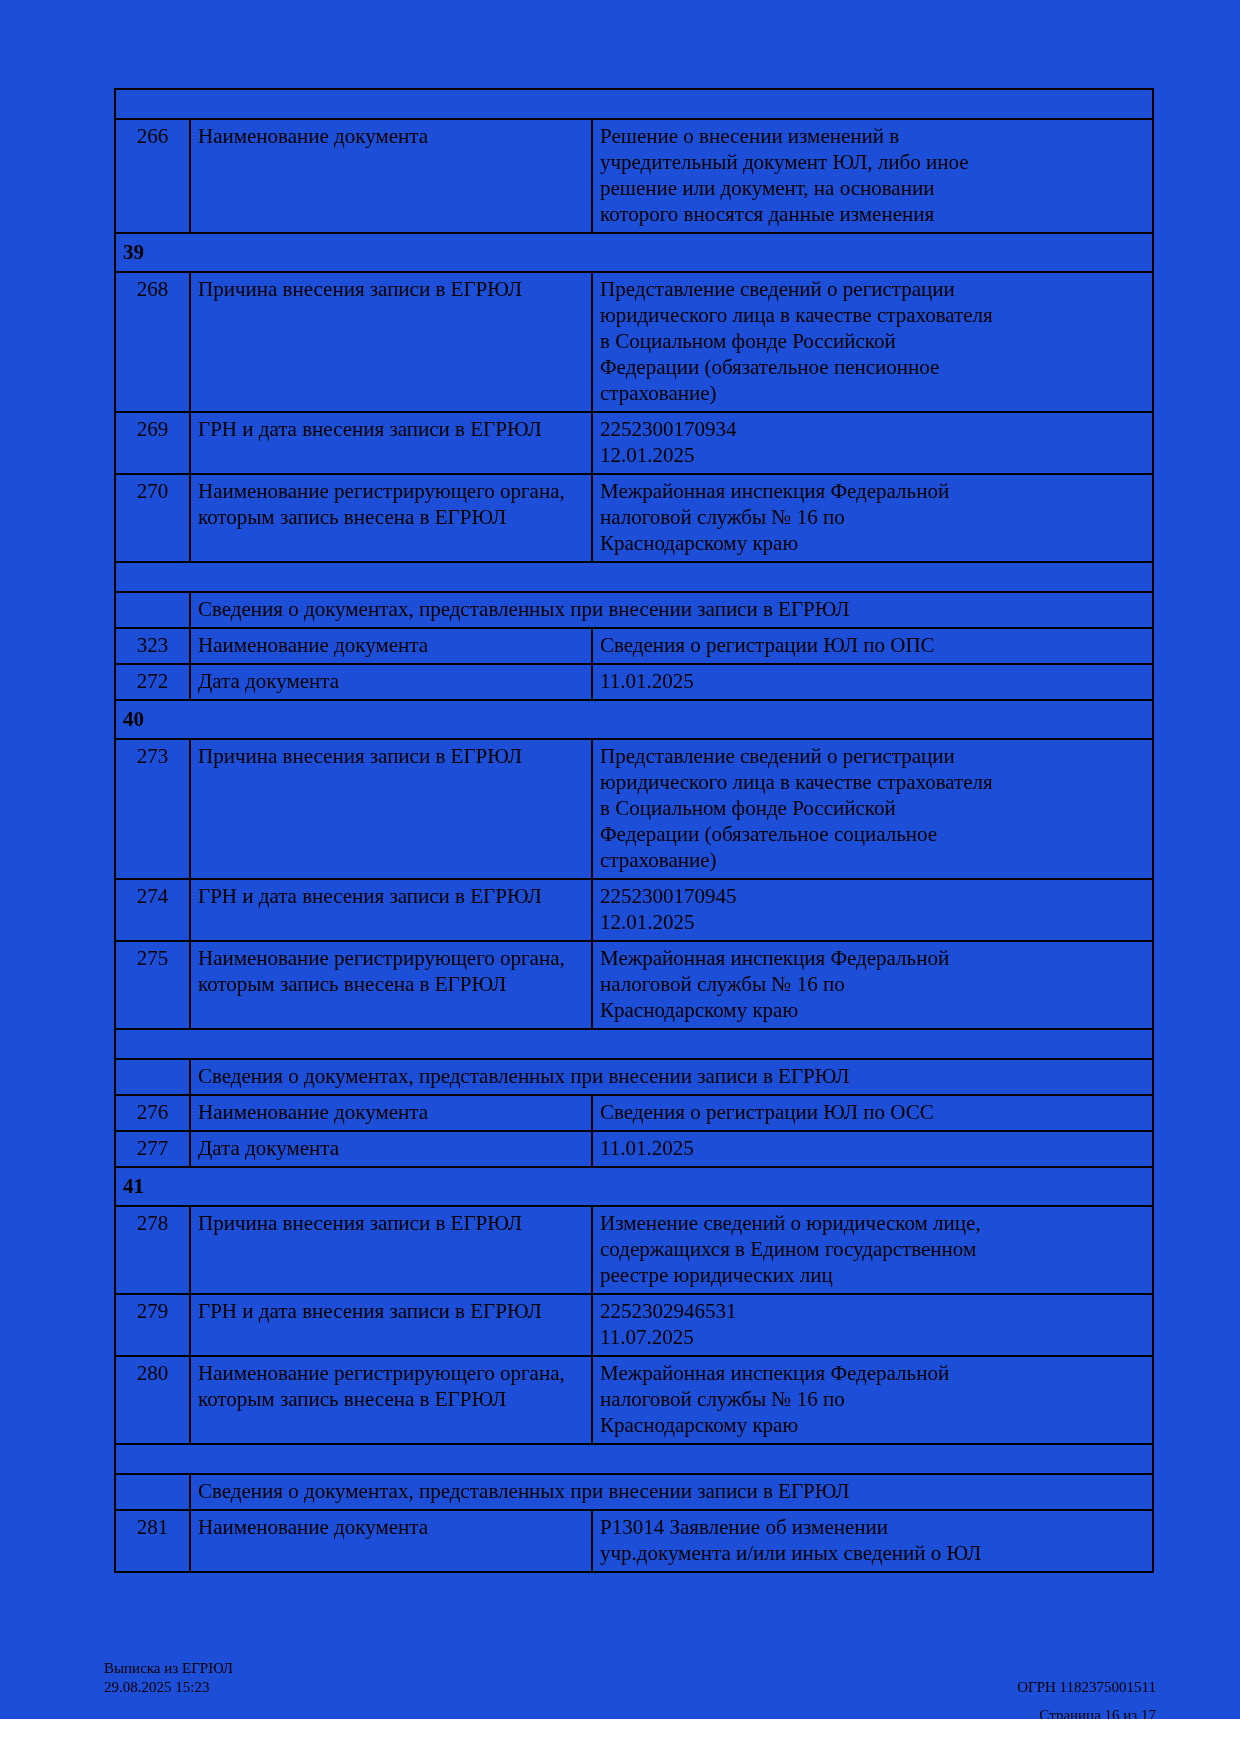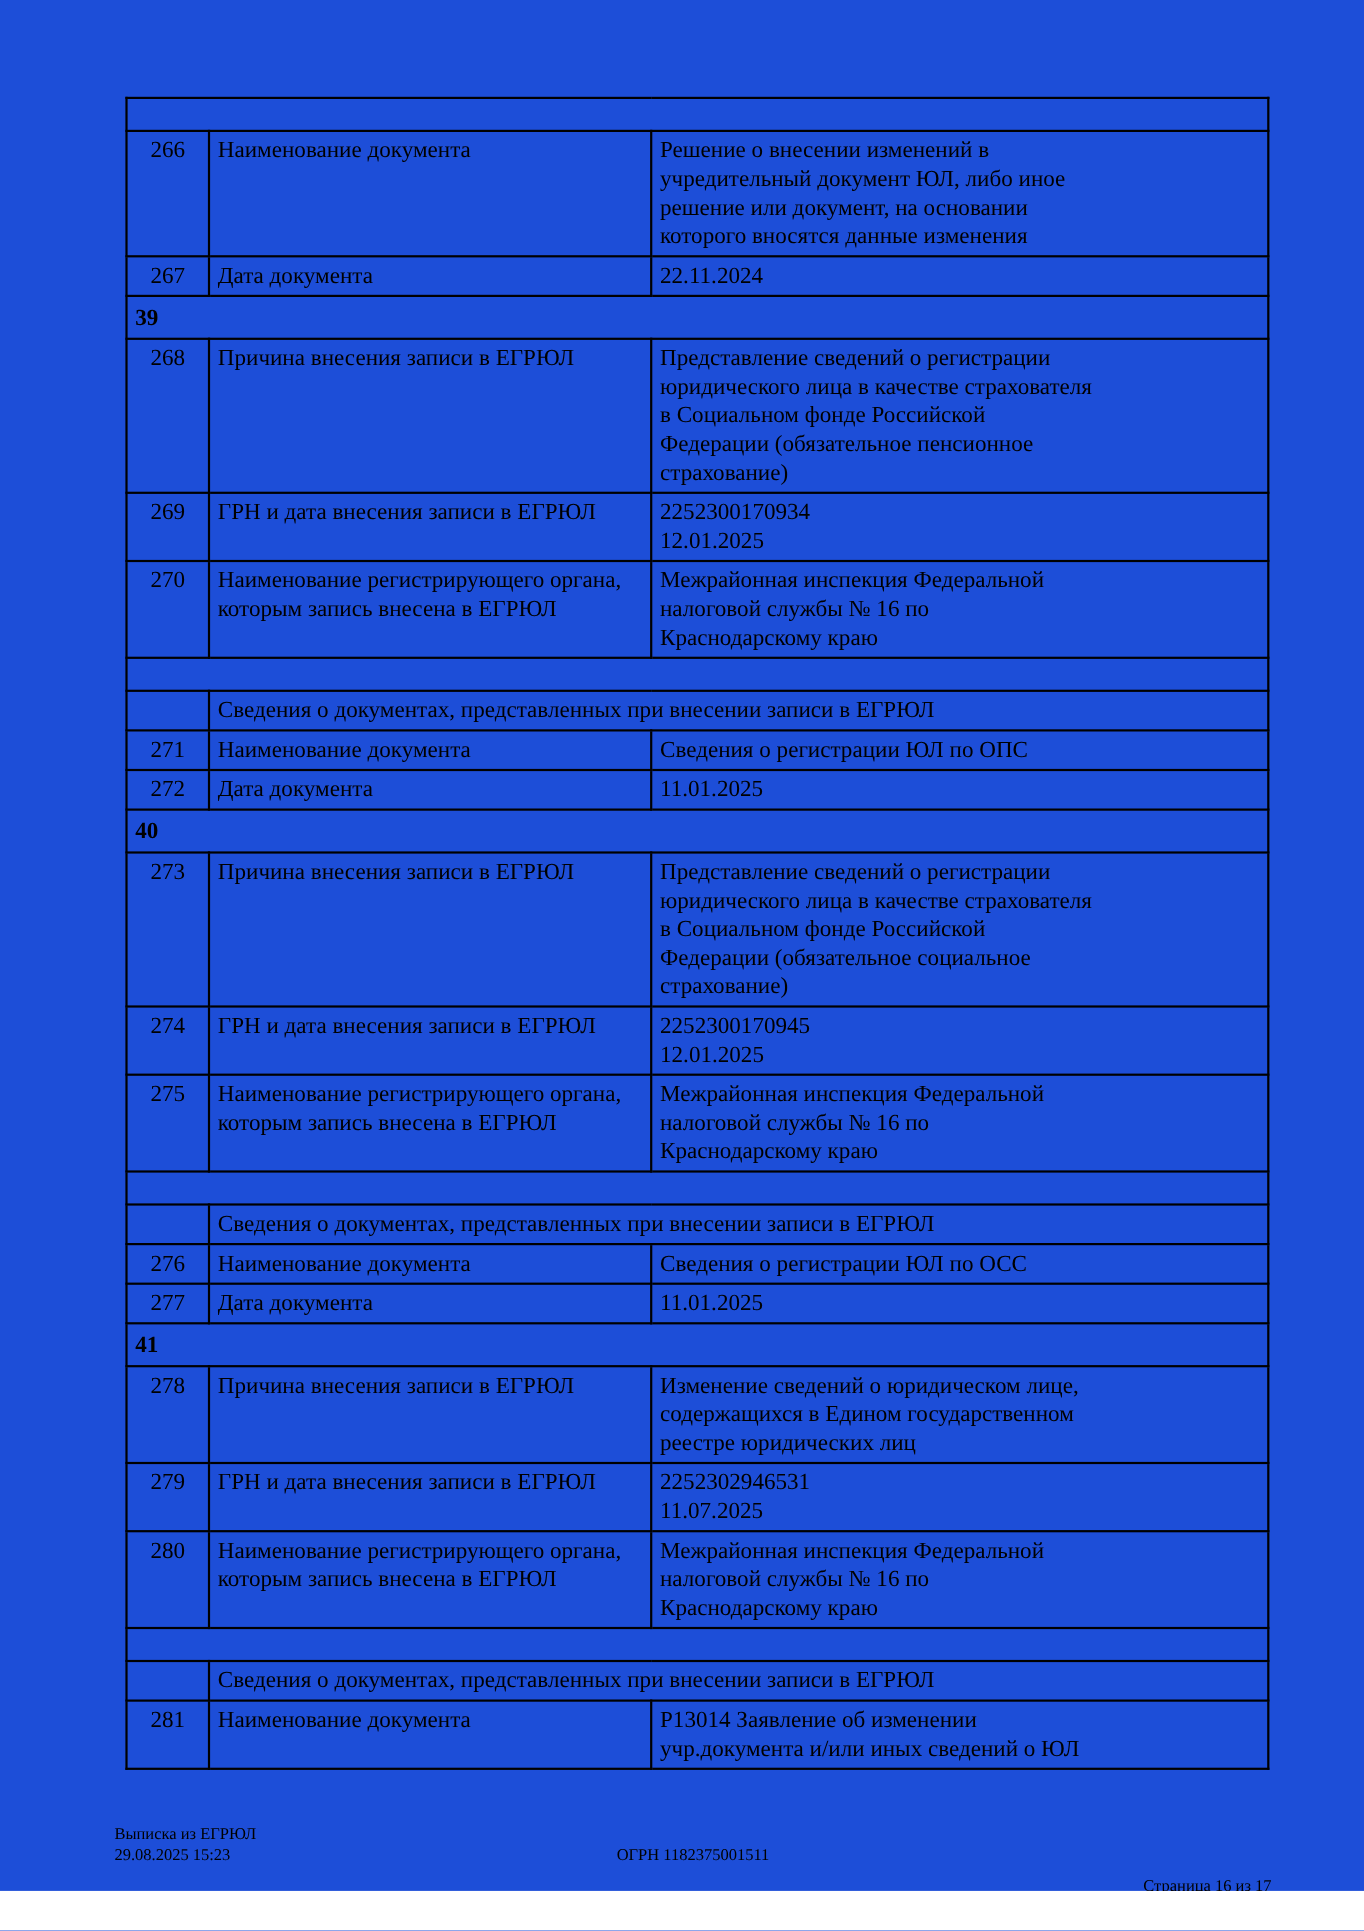--- a/index.html
+++ b/index.html
@@ -52,21 +52,21 @@
   }
   .footer {
     position: absolute;
     left: 104px;
     top: 1659px;
     width: 1052px;
     font-size: 15px;
     line-height: 19px;
   }
   .footer-left { position: absolute; left: 0; top: 0; }
-  .footer-center { position: absolute; left: 0; right: 0; top: 19px; text-align: center; }
+  .footer-center { position: absolute; left: 0; right: 0; top: 19px; text-align: right; }
   .footer-right { position: absolute; right: 0; top: 19px; text-align: right; margin-top: 28px; }
 </style>
 </head>
 <body>
 
 <div class="page">
 
   <table class="doc-table">
     <colgroup>
       <col style="width:75px">
@@ -78,25 +78,20 @@
           <td colspan="3"></td>
         </tr>
         <tr class="record-row">
           <td class="num-cell">266</td>
           <td class="field-name-cell">Наименование документа</td>
           <td class="field-value-cell">Решение о внесении изменений в
 учредительный документ ЮЛ, либо иное
 решение или документ, на основании
 которого вносятся данные изменения</td>
         </tr>
-        <tr class="record-row">
-          <td class="num-cell">267</td>
-          <td class="field-name-cell">Дата документа</td>
-          <td class="field-value-cell">22.11.2024</td>
-        </tr>
         <tr class="section-row">
           <td colspan="3" class="section-cell">39</td>
         </tr>
         <tr class="record-row">
           <td class="num-cell">268</td>
           <td class="field-name-cell">Причина внесения записи в ЕГРЮЛ</td>
           <td class="field-value-cell">Представление сведений о регистрации
 юридического лица в качестве страхователя
 в Социальном фонде Российской
 Федерации (обязательное пенсионное
@@ -117,21 +112,21 @@
 Краснодарскому краю</td>
         </tr>
         <tr class="spacer-row">
           <td colspan="3"></td>
         </tr>
         <tr class="docs-header-row">
           <td class="num-cell"></td>
           <td colspan="2" class="docs-header-cell">Сведения о документах, представленных при внесении записи в ЕГРЮЛ</td>
         </tr>
         <tr class="record-row">
-          <td class="num-cell">271</td>
+          <td class="num-cell">323</td>
           <td class="field-name-cell">Наименование документа</td>
           <td class="field-value-cell">Сведения о регистрации ЮЛ по ОПС</td>
         </tr>
         <tr class="record-row">
           <td class="num-cell">272</td>
           <td class="field-name-cell">Дата документа</td>
           <td class="field-value-cell">11.01.2025</td>
         </tr>
         <tr class="section-row">
           <td colspan="3" class="section-cell">40</td>

